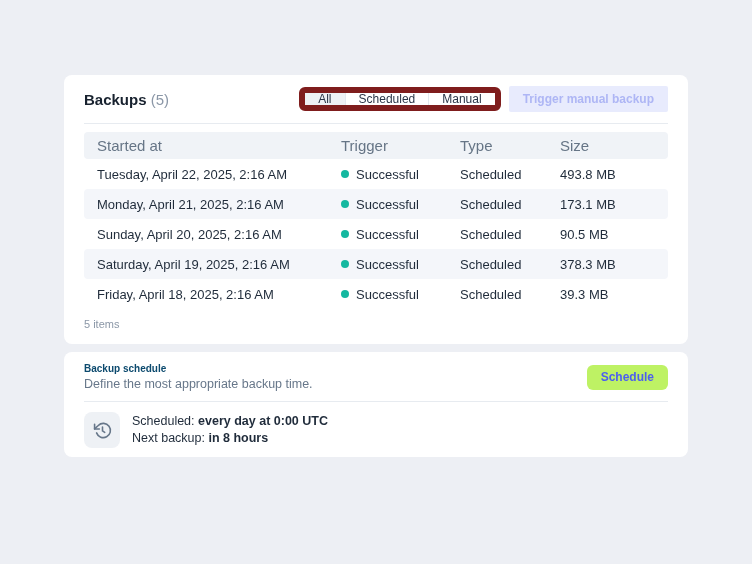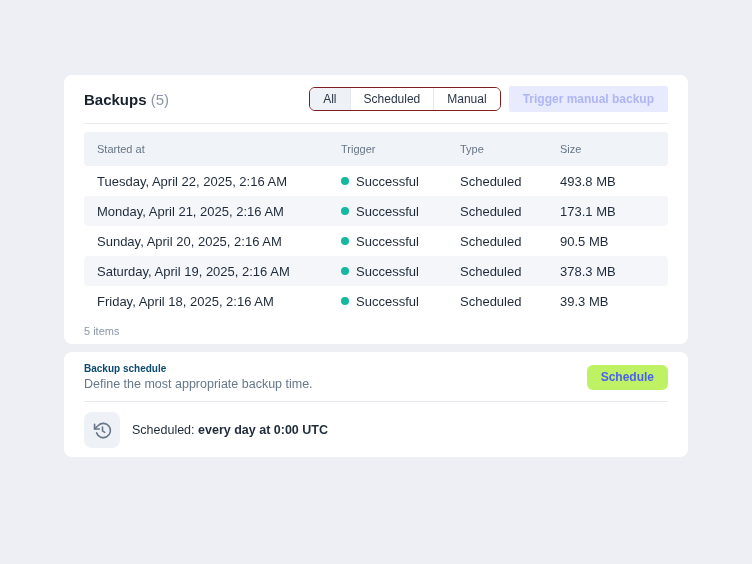--- a/index.html
+++ b/index.html
@@ -28,21 +28,21 @@
     align-items: center;
     justify-content: space-between;
   }
   .bp-title-wrap { font-size: 15px; }
   .bp-title { font-weight: bold; color: #18222f; }
   .bp-count { color: #8b97a7; font-weight: normal; }
   .bp-controls { display: flex; align-items: center; gap: 8px; }
 
   .segmented {
     display: flex;
-    border: 1px solid #7f1d1d;
+    border: 6px solid #7f1d1d;
     border-radius: 6px;
     overflow: hidden;
     background: #ffffff;
     height: 24px;
   }
   .segment {
     font-size: 12px;
     color: #2b3648;
     padding: 0 13px;
     display: flex;
@@ -74,23 +74,23 @@
   
   .table { margin-top: 8px; }
   .t-row {
     display: grid;
     grid-template-columns: 244px 119px 100px 1fr;
     align-items: center;
     padding-left: 13px;
     border-radius: 4px;
   }
   .t-head {
-    height: 34px;
+    height: 27px;
     background: #f0f3f7;
-    font-size: 11px;
+    font-size: 15px;
     color: #667586;
   }
   .t-data { height: 30px; font-size: 13px; color: #1f2b3a; }
   .t-data.striped { background: #f4f6fa; }
   .status-cell { display: flex; align-items: center; gap: 7px; }
   .status-dot {
     width: 8px; height: 8px;
     border-radius: 50%;
     background: #14b8a0;
     flex: 0 0 auto;
@@ -231,15 +231,16 @@
   <div class="sp-info">
     <div class="history-icon-box">
       <svg width="19" height="19" viewBox="0 0 24 24" fill="none" stroke-width="2" stroke-linecap="round" stroke-linejoin="round">
         <polyline points="2 4 2 10 8 10"></polyline>
         <path d="M4.51 15a9 9 0 1 0 2.13-9.36L2 10"></path>
         <polyline points="12 7.5 12 12.5 14.8 14.3"></polyline>
       </svg>
     </div>
     <div class="sp-lines">
       <div><span>Scheduled: </span><b>every day at 0:00 UTC</b></div>
+      <div><span>Next backup: </span><b>in 8 hours</b></div>
     </div>
   </div>
 </section>
 
 </body></html>

